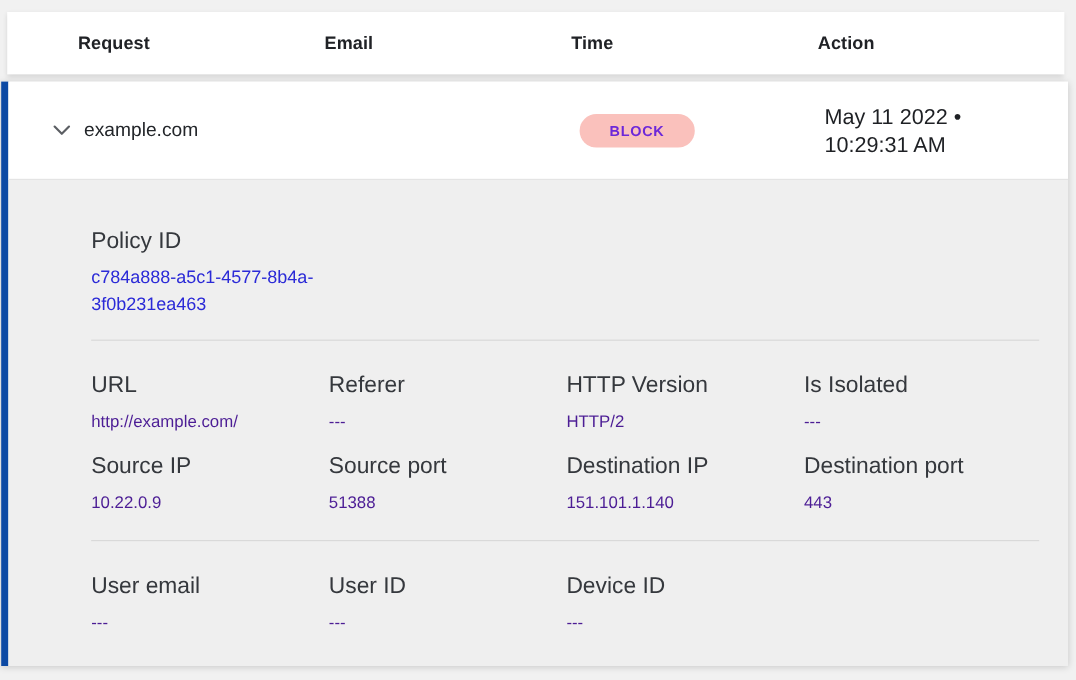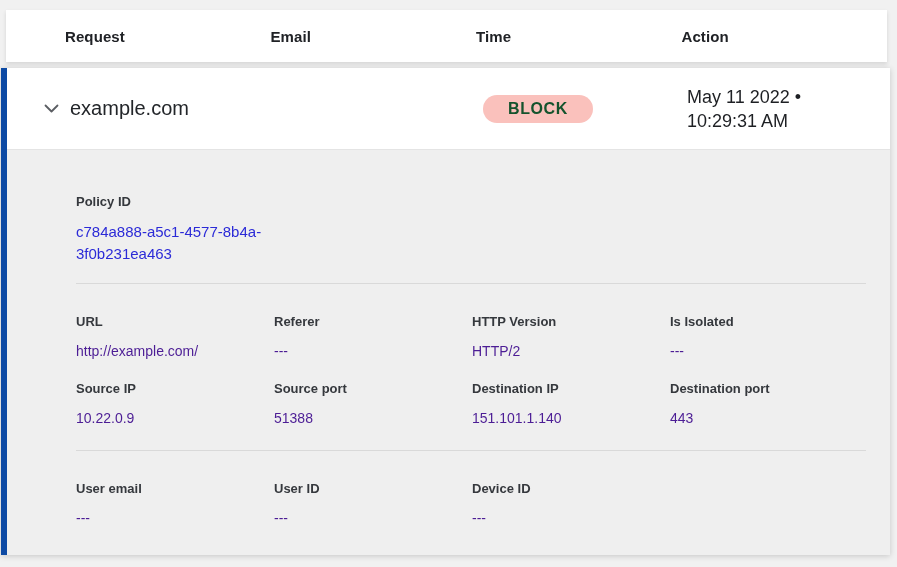--- a/index.html
+++ b/index.html
@@ -52,56 +52,56 @@
     position: absolute;
     left: 30px; top: 0; bottom: 0;
     width: 28px;
     display: flex; align-items: center; justify-content: center;
     background: none; border: none; cursor: pointer;
   }
   .request-text {
     position: absolute;
     left: 63px; top: 0; bottom: 0;
     display: flex; align-items: center;
-    font-size: 20px;
+    font-size: 16px;
     color: #23262a;
   }
   .action-badge {
     position: absolute;
     left: 476px; top: 27px;
     height: 28px;
     padding: 0 25px;
     border-radius: 14px;
     background: #fac1bc;
     display: flex; align-items: center;
-    font-size: 16px;
+    font-size: 12px;
     font-weight: 700;
     letter-spacing: .6px;
-    color: #14532d;
+    color: #6d28d9;
   }
   .time-cell {
     position: absolute;
     left: 680px; top: 17px;
     width: 180px;
     font-size: 18px;
     line-height: 24px;
     color: #1e2024;
   }
 
   
   .detail-panel {
     position: relative;
     width: 100%; height: 405px;
     background: #efefef;
     padding: 42px 24px 0 69px;
     overflow: hidden;
   }
   .field-label {
-    font-size: 13px;
-    font-weight: 700;
+    font-size: 19px;
+    font-weight: 400;
     color: #35383d;
     line-height: 20px;
   }
   .policy-link {
     display: block;
     margin-top: 9px;
     width: 200px;
     font-size: 15px;
     line-height: 22px;
     color: #2b2ad7;

